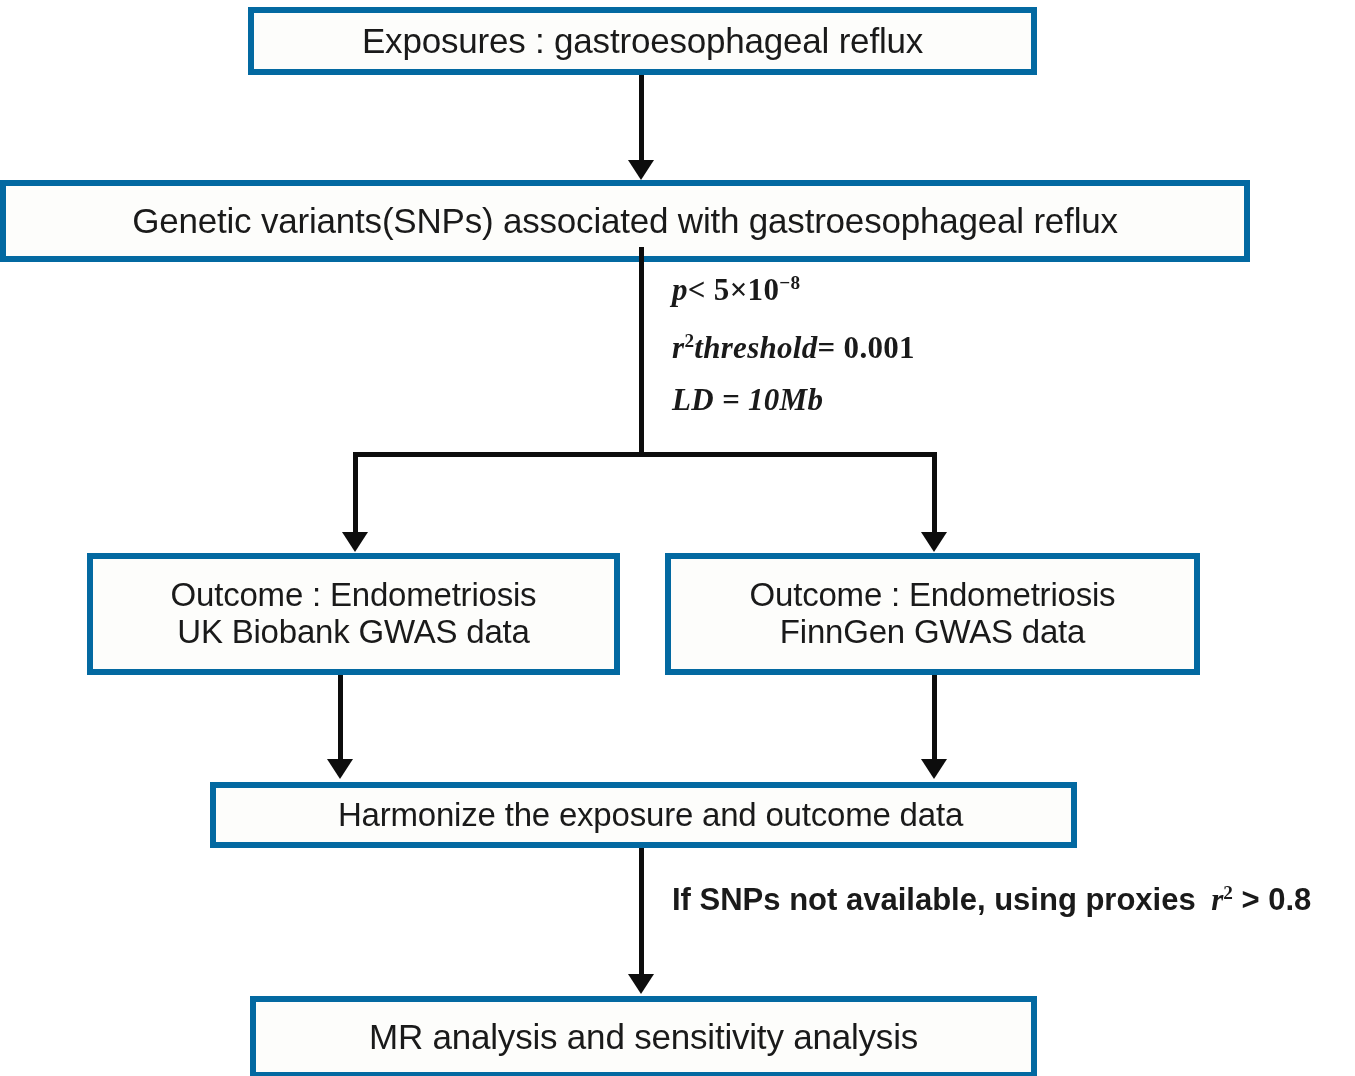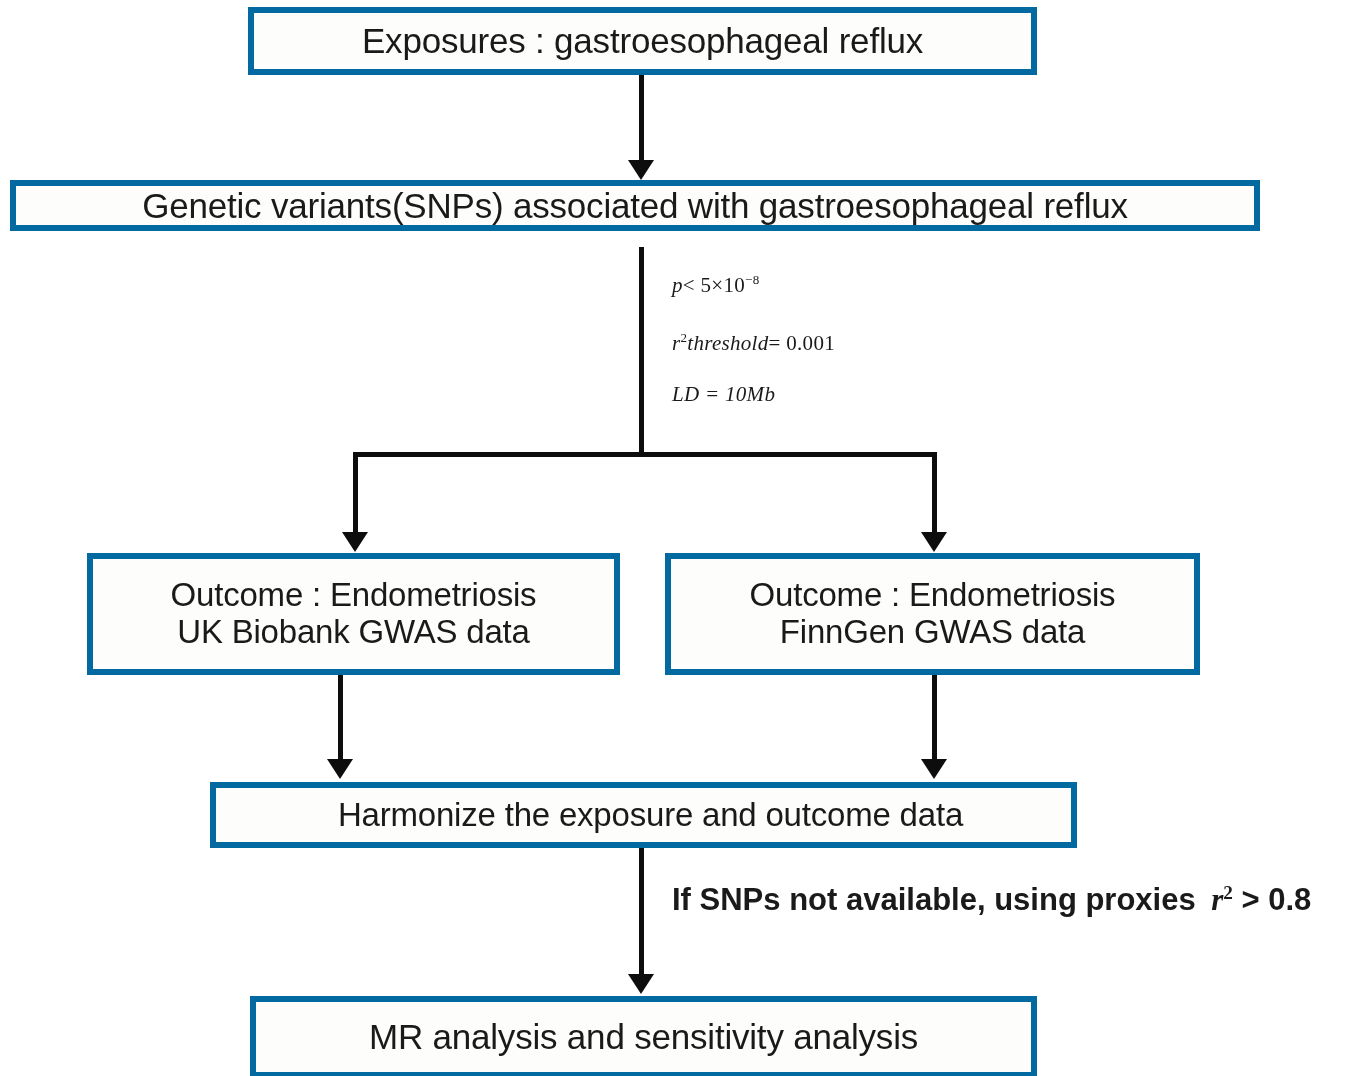--- a/index.html
+++ b/index.html
@@ -32,21 +32,21 @@
     line-height: 1.12;
     letter-spacing: -0.2px;
   }
   .node .line {
     display: block;
     white-space: nowrap;
   }
 
   
   #node-exposure   { left: 248px; top: 7px;   width: 789px; height: 68px;  font-size: 35px; }
-  #node-snps       { left: 10px;  top: 180px; width: 1250px;height: 51px;  font-size: 35px; }
+  #node-snps       { left: 0;  top: 180px; width: 1250px;height: 82px;  font-size: 35px; }
   #node-outcome-ukb{ left: 87px;  top: 553px; width: 533px; height: 122px; font-size: 33px; }
   #node-outcome-fg { left: 665px; top: 553px; width: 535px; height: 122px; font-size: 33px; }
   #node-harmonize  { left: 210px; top: 782px; width: 867px; height: 66px;  font-size: 33px; padding-left: 14px; }
   #node-mr         { left: 250px; top: 996px; width: 787px; height: 82px;  font-size: 35px; }
 
   
   .vline, .hline {
     position: absolute;
     background: #0d0d0d;
   }
@@ -64,22 +64,23 @@
 
   
   .annot {
     position: absolute;
     color: #1a1a1a;
     white-space: nowrap;
   }
   .math {
     font-family: "Liberation Serif", serif;
     font-style: italic;
-    font-size: 21px;
+    font-size: 31px;
     letter-spacing: 0.3px;
+    font-weight: bold;
   }
   .math .up { font-style: normal; }
   .math sup { font-size: 0.62em; font-style: normal; vertical-align: super; }
   .plain {
     font-family: "Liberation Sans", sans-serif;
     font-size: 31px;
     font-weight: bold;
   }
   .plain .mathinline {
     font-family: "Liberation Serif", serif;

